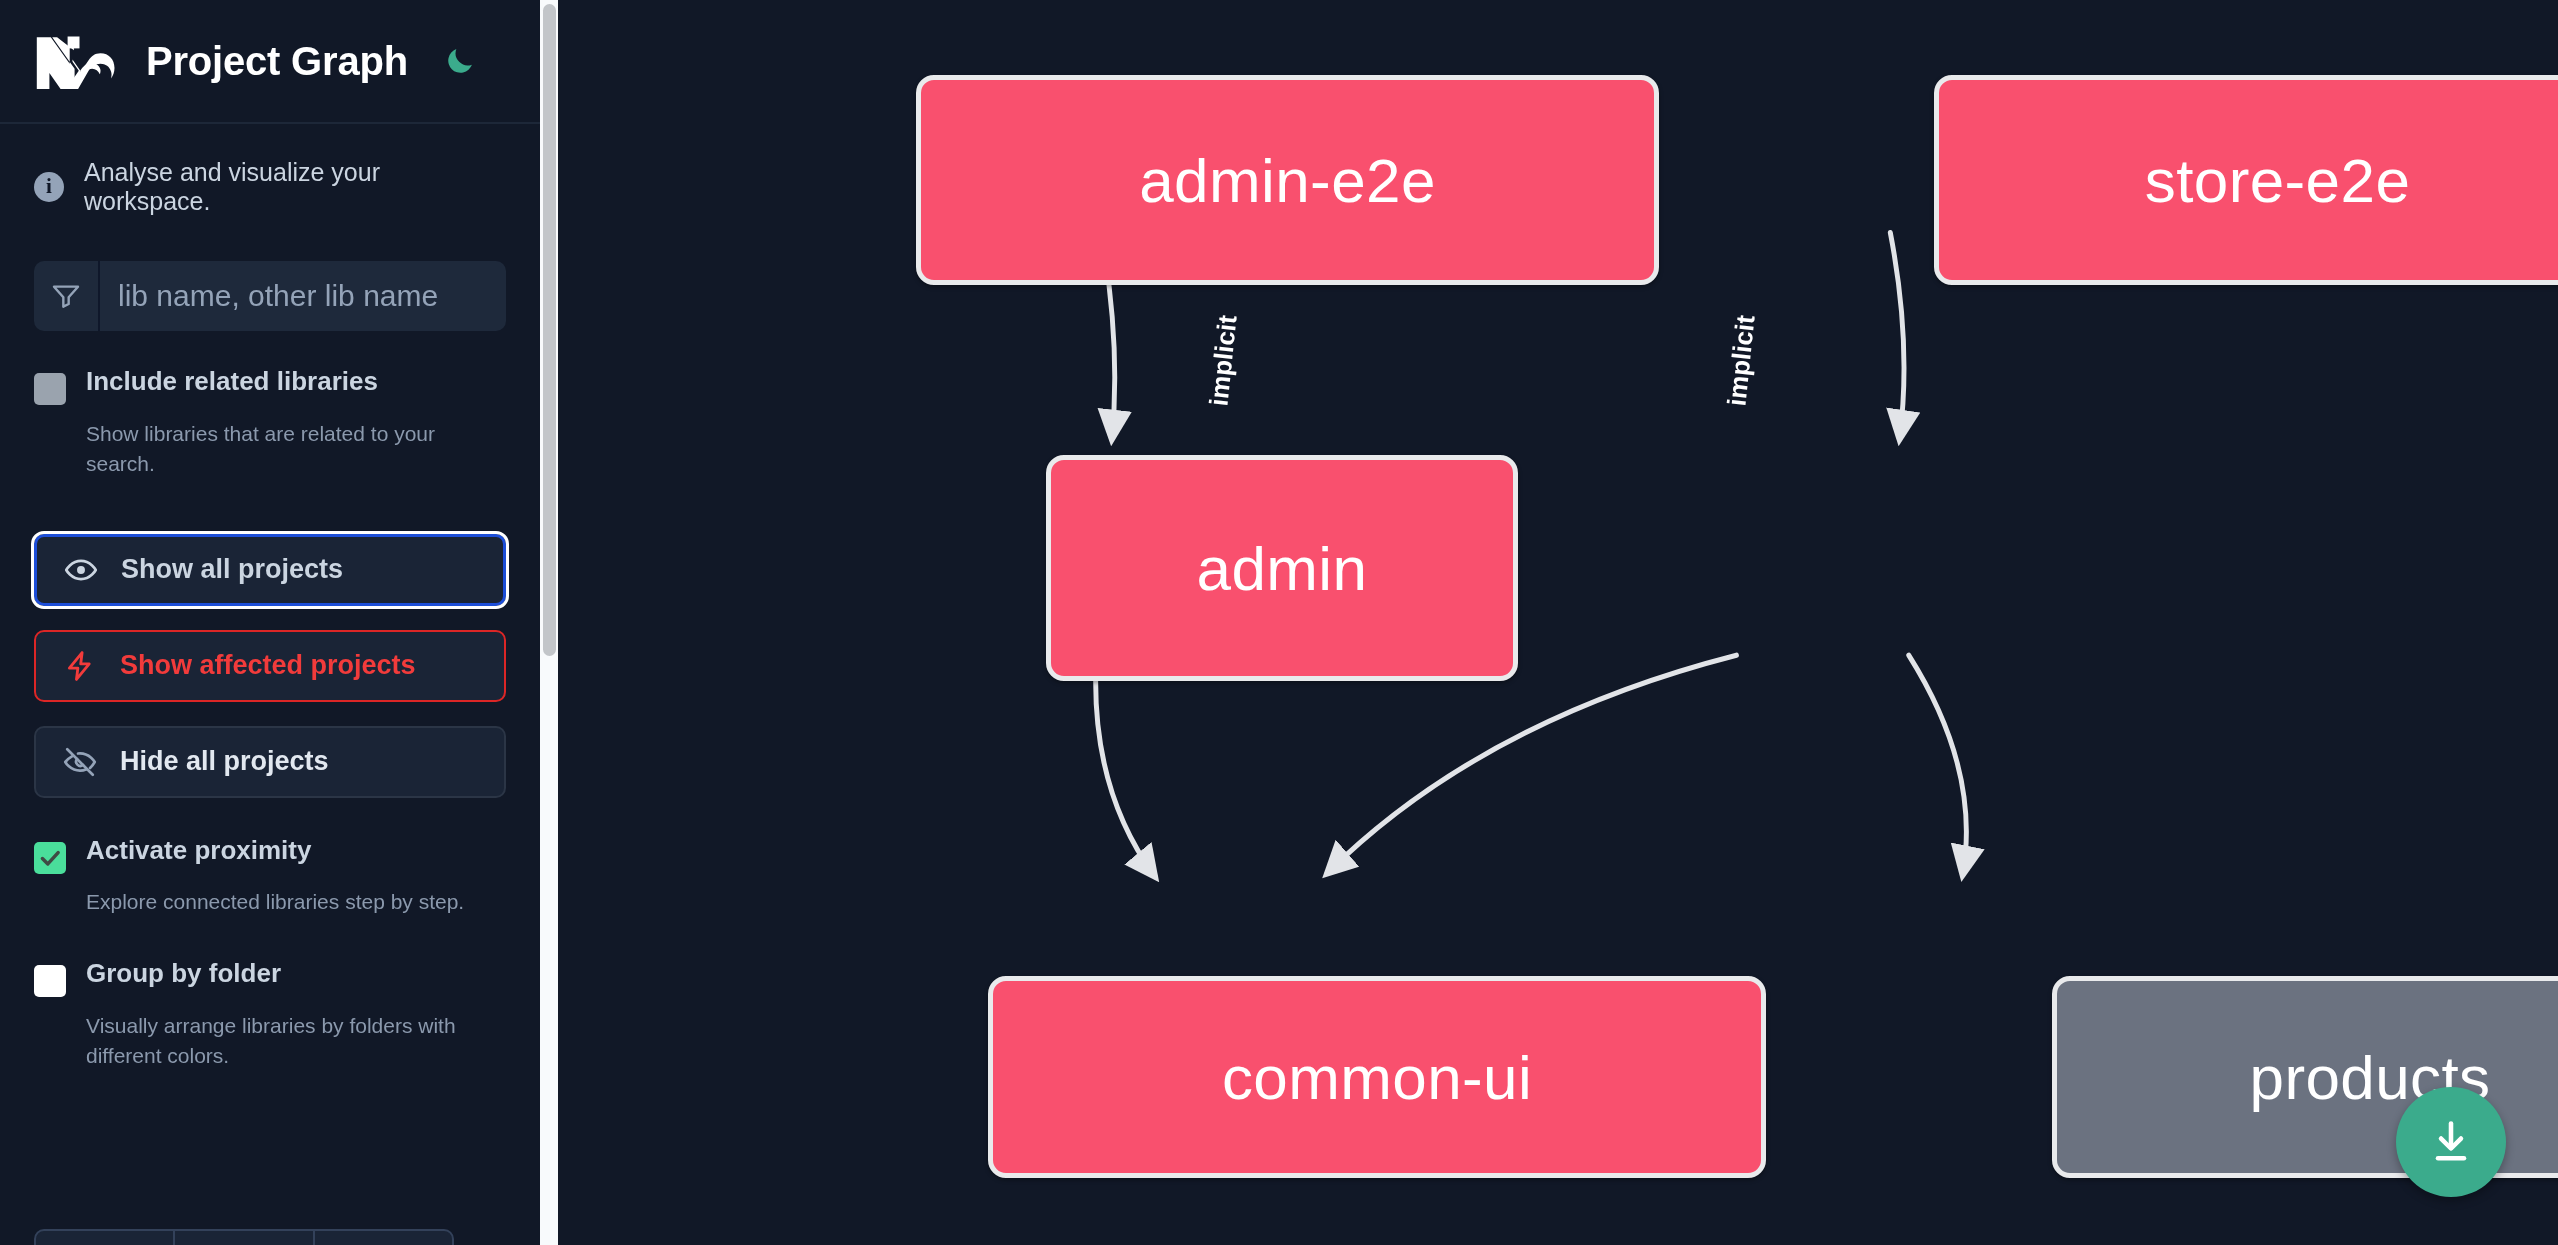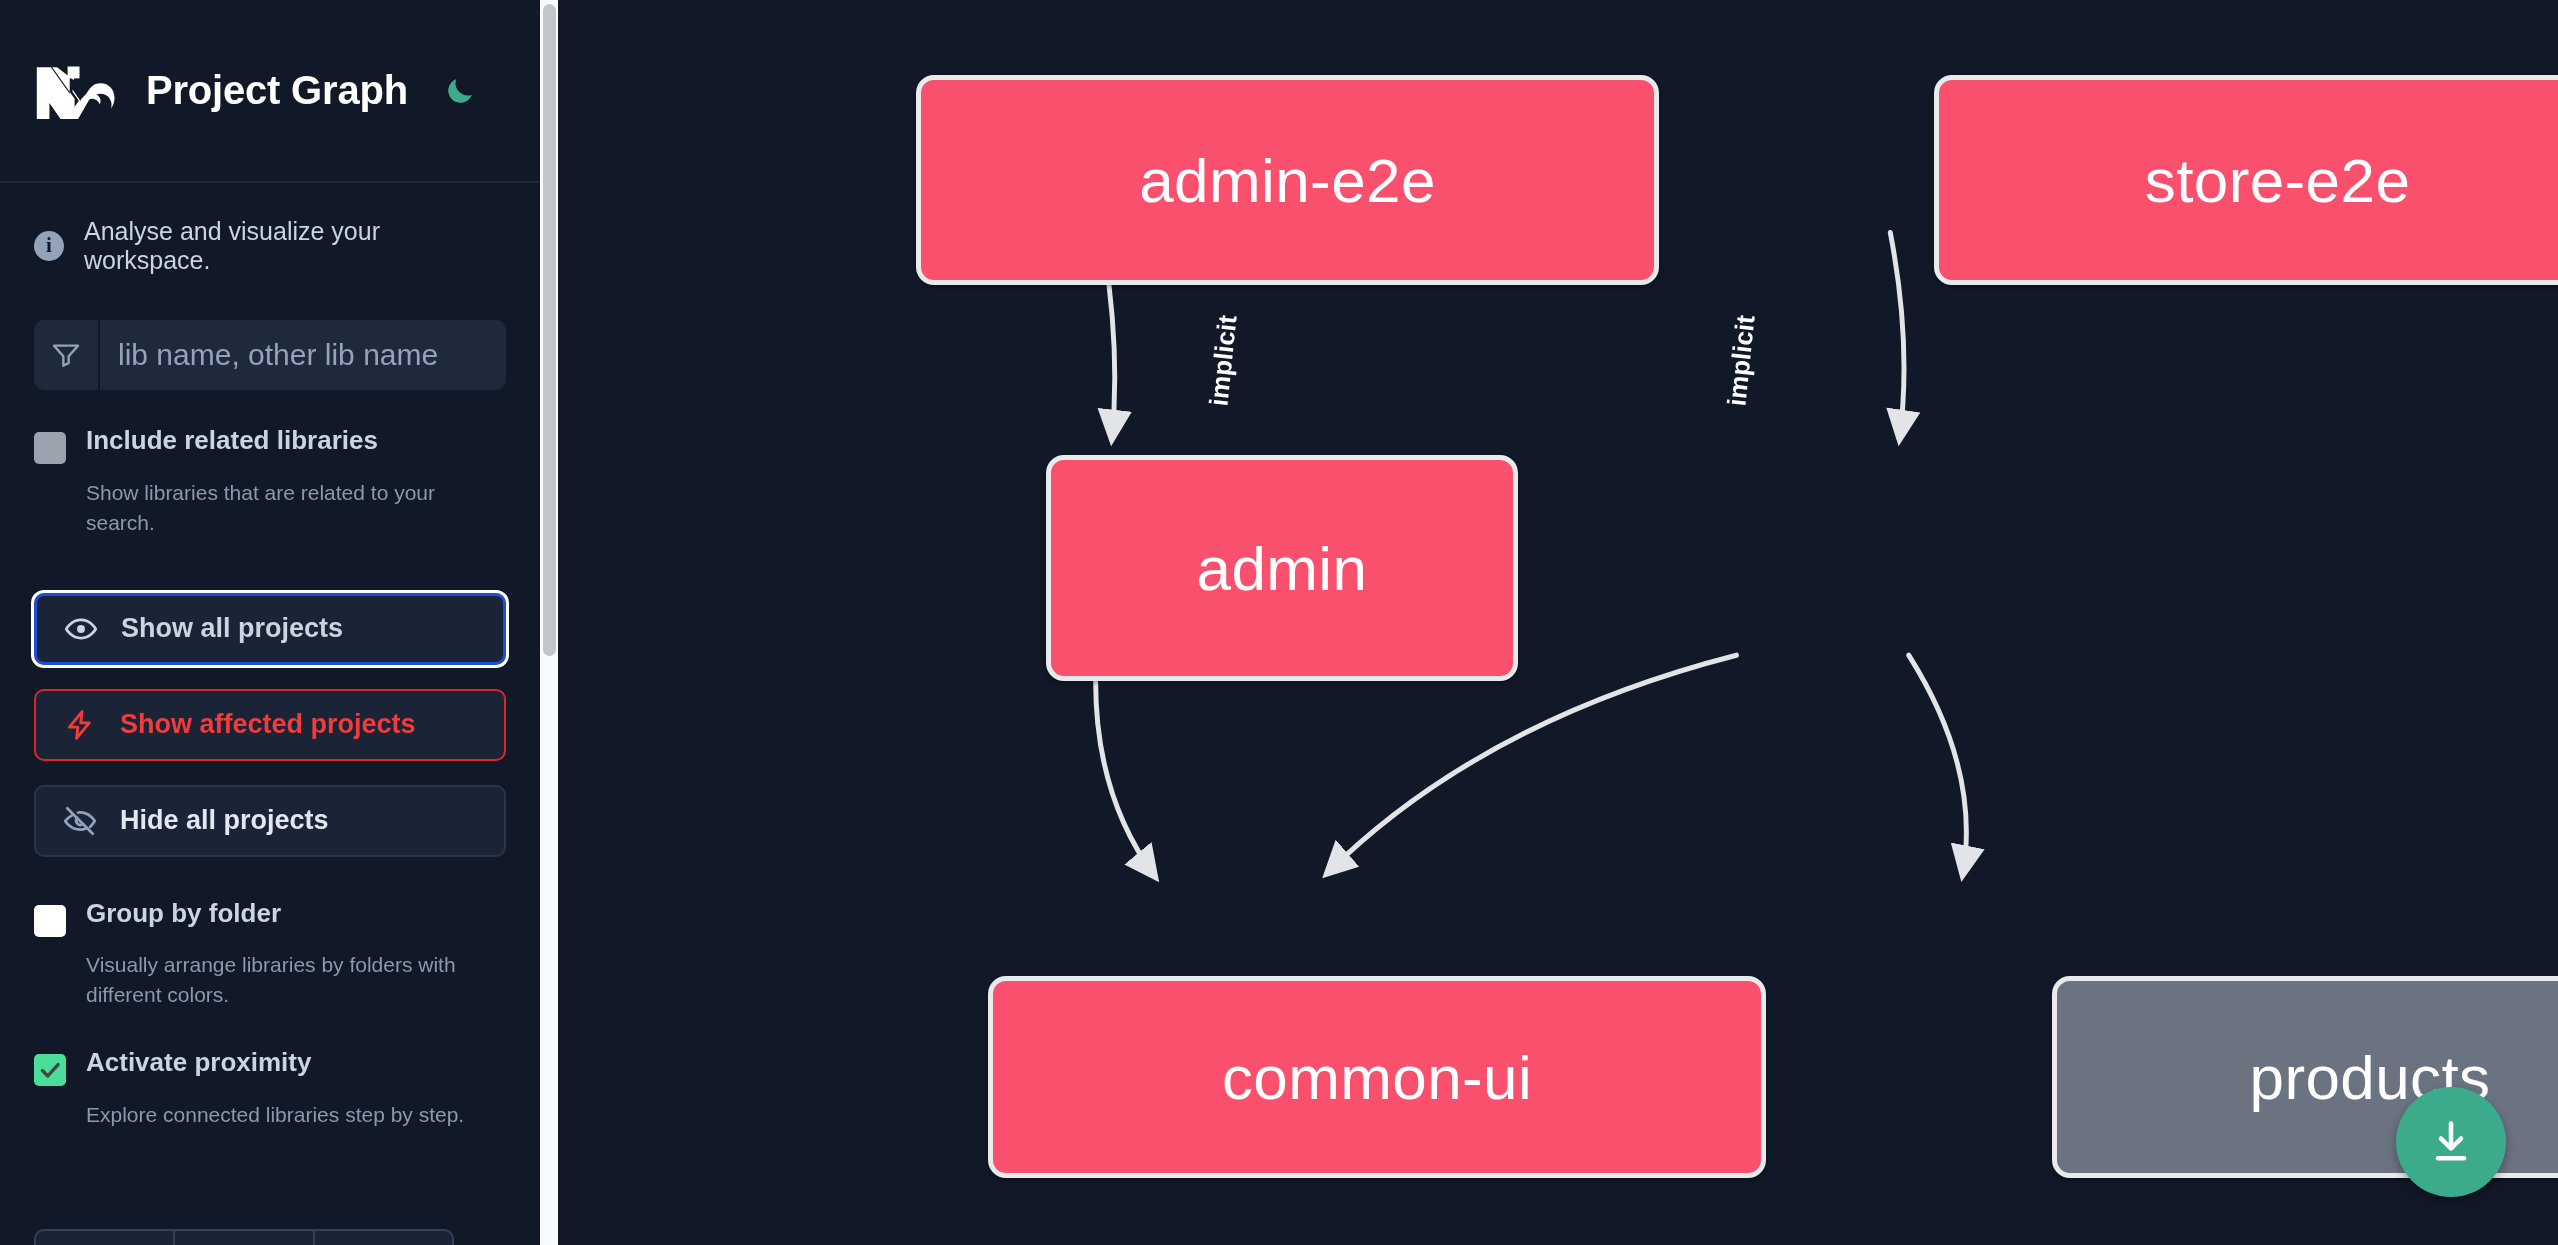--- a/index.html
+++ b/index.html
@@ -26,21 +26,21 @@
     overflow: hidden;
   }
   .sb-inner {
     position: absolute;
     inset: 0 18px 0 0;
     overflow: hidden;
   }
 
   
   .sb-header {
-    height: 183px;
+    height: 124px;
     display: flex;
     align-items: center;
     padding: 0 34px;
     border-bottom: 2px solid #1d2738;
   }
   .nx-logo { width: 84px; height: 62px; flex: 0 0 84px; }
   .app-title {
     font-size: 40px;
     font-weight: 700;
     color: #ffffff;
@@ -328,37 +328,37 @@
               <path d="M3 3l18 18"></path>
               <path d="M10.6 6A10.8 10.8 0 0 1 12 5.9c7 0 10.4 6.1 10.4 6.1a19 19 0 0 1-3.3 4.2"></path>
               <path d="M6.6 7.9A18.6 18.6 0 0 0 1.6 12S5 18.1 12 18.1a10.9 10.9 0 0 0 4.2-.8"></path>
               <path d="M9.9 9.9a3 3 0 0 0 4.2 4.2"></path>
             </svg>
           </span>
           <span>Hide all projects</span>
         </div>
       </div>
 
+      <div class="check-row" style="margin-top:38px;">
+        <span class="cb green">
+          <svg viewBox="0 0 24 24" width="26" height="26" fill="none" stroke="#3f4a44" stroke-width="3.2" stroke-linecap="round" stroke-linejoin="round" aria-hidden="true">
+            <path d="M5 12.5 10 17.5 19.5 7"></path>
+          </svg>
+        </span>
+        <span class="check-body">
+          <span class="check-label">Activate proximity</span>
+          <div class="check-desc">Explore connected libraries step by step.</div>
+        </span>
+      </div>
+
       <div class="check-row" style="margin-top:42px;">
         <span class="cb white"></span>
         <span class="check-body">
           <span class="check-label">Group by folder</span>
           <div class="check-desc">Visually arrange libraries by folders with different colors.</div>
-        </span>
-      </div>
-
-      <div class="check-row" style="margin-top:38px;">
-        <span class="cb green">
-          <svg viewBox="0 0 24 24" width="26" height="26" fill="none" stroke="#3f4a44" stroke-width="3.2" stroke-linecap="round" stroke-linejoin="round" aria-hidden="true">
-            <path d="M5 12.5 10 17.5 19.5 7"></path>
-          </svg>
-        </span>
-        <span class="check-body">
-          <span class="check-label">Activate proximity</span>
-          <div class="check-desc">Explore connected libraries step by step.</div>
         </span>
       </div>
 
       <div class="seg-peek">
         <div></div>
         <div></div>
         <div></div>
       </div>
     </div>
 

